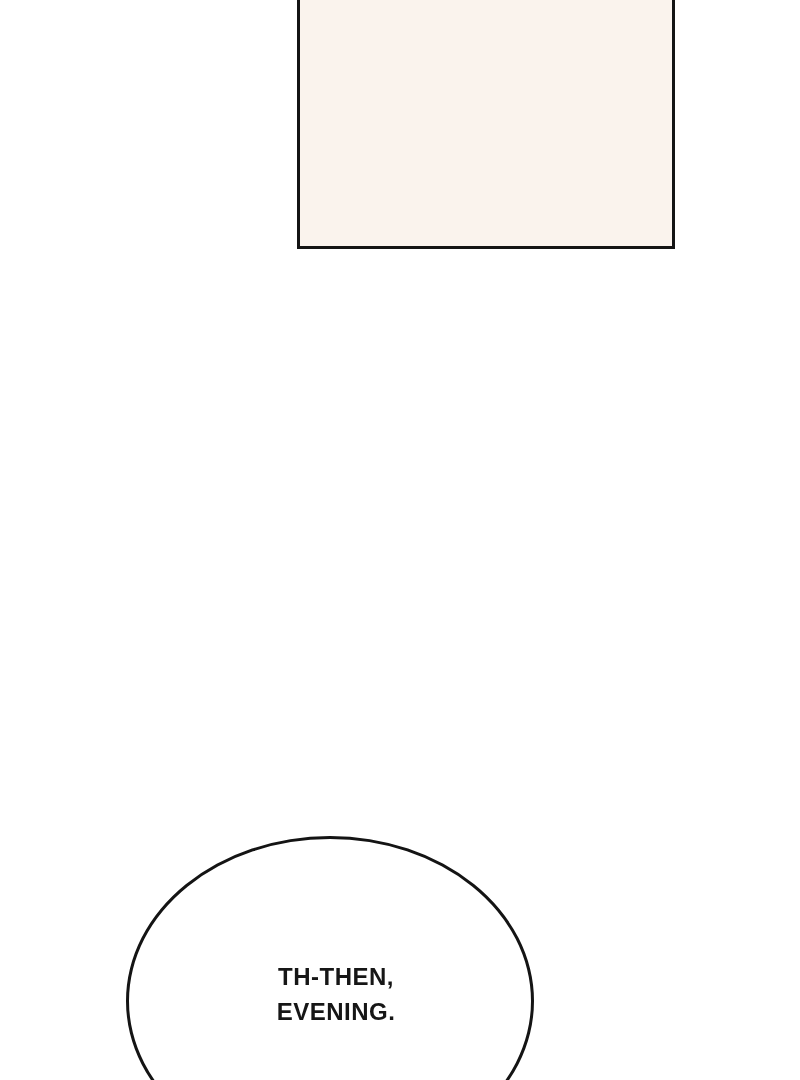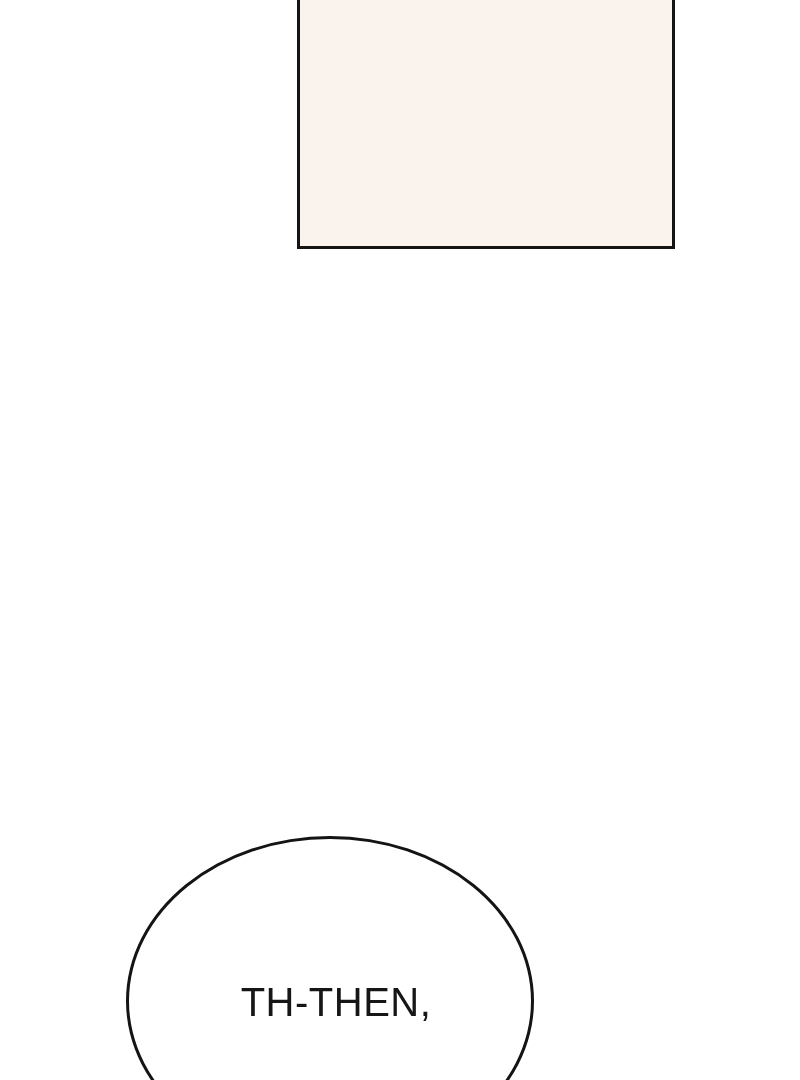--- a/index.html
+++ b/index.html
@@ -60,36 +60,36 @@
     border: 3px solid var(--bubble-border);
     border-radius: 50%;
   }
   .bubble-text {
     position: absolute;
     left: 9px;
     right: -3px;
     top: 120px;
     text-align: center;
     color: var(--text-color);
-    font-weight: 400;
-    font-size: 40px;
+    font-weight: 700;
+    font-size: 24px;
     line-height: 35px;
     letter-spacing: 0.5px;
     white-space: nowrap;
-    margin-top: 26px;
   }
 </style>
 </head>
 <body>
 
 <div class="stage">
 
   <section class="panel">
     <div class="blush"></div>
   </section>
 
   <div class="bubble">
     <div class="bubble-text">
       <div>TH-THEN,</div>
+      <div>EVENING.</div>
     </div>
   </div>
 
 </div>
 
 </body></html>

